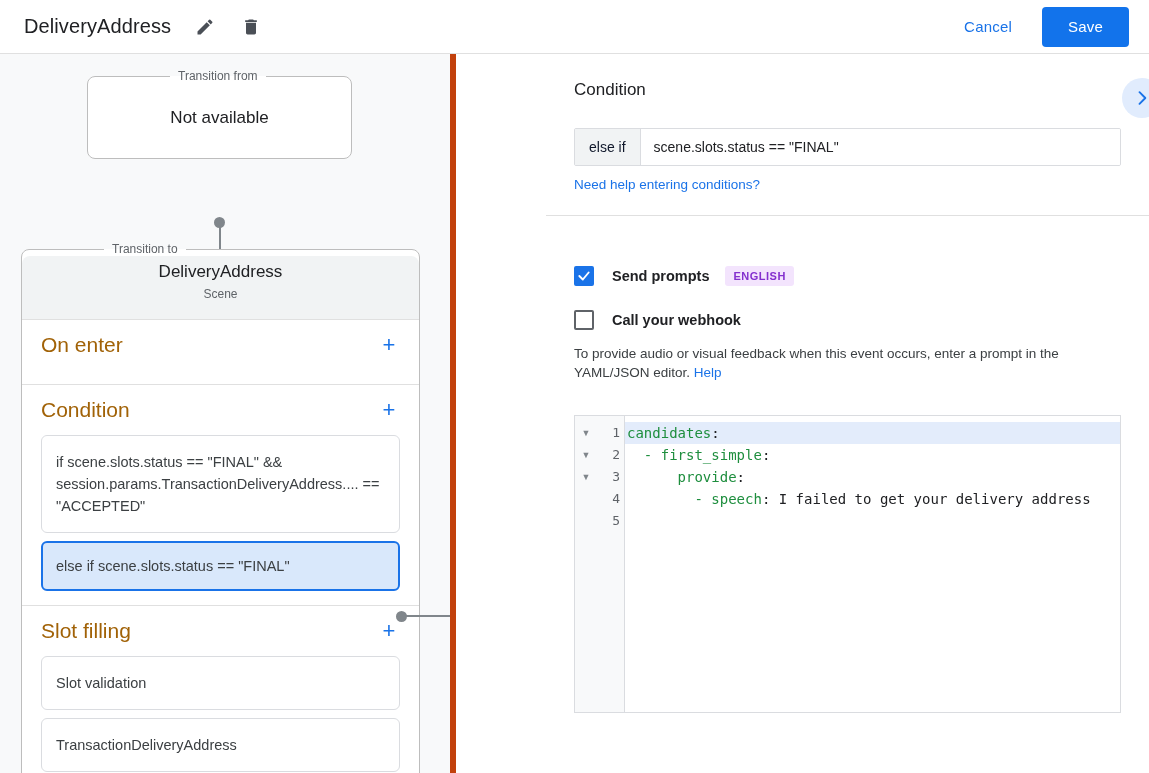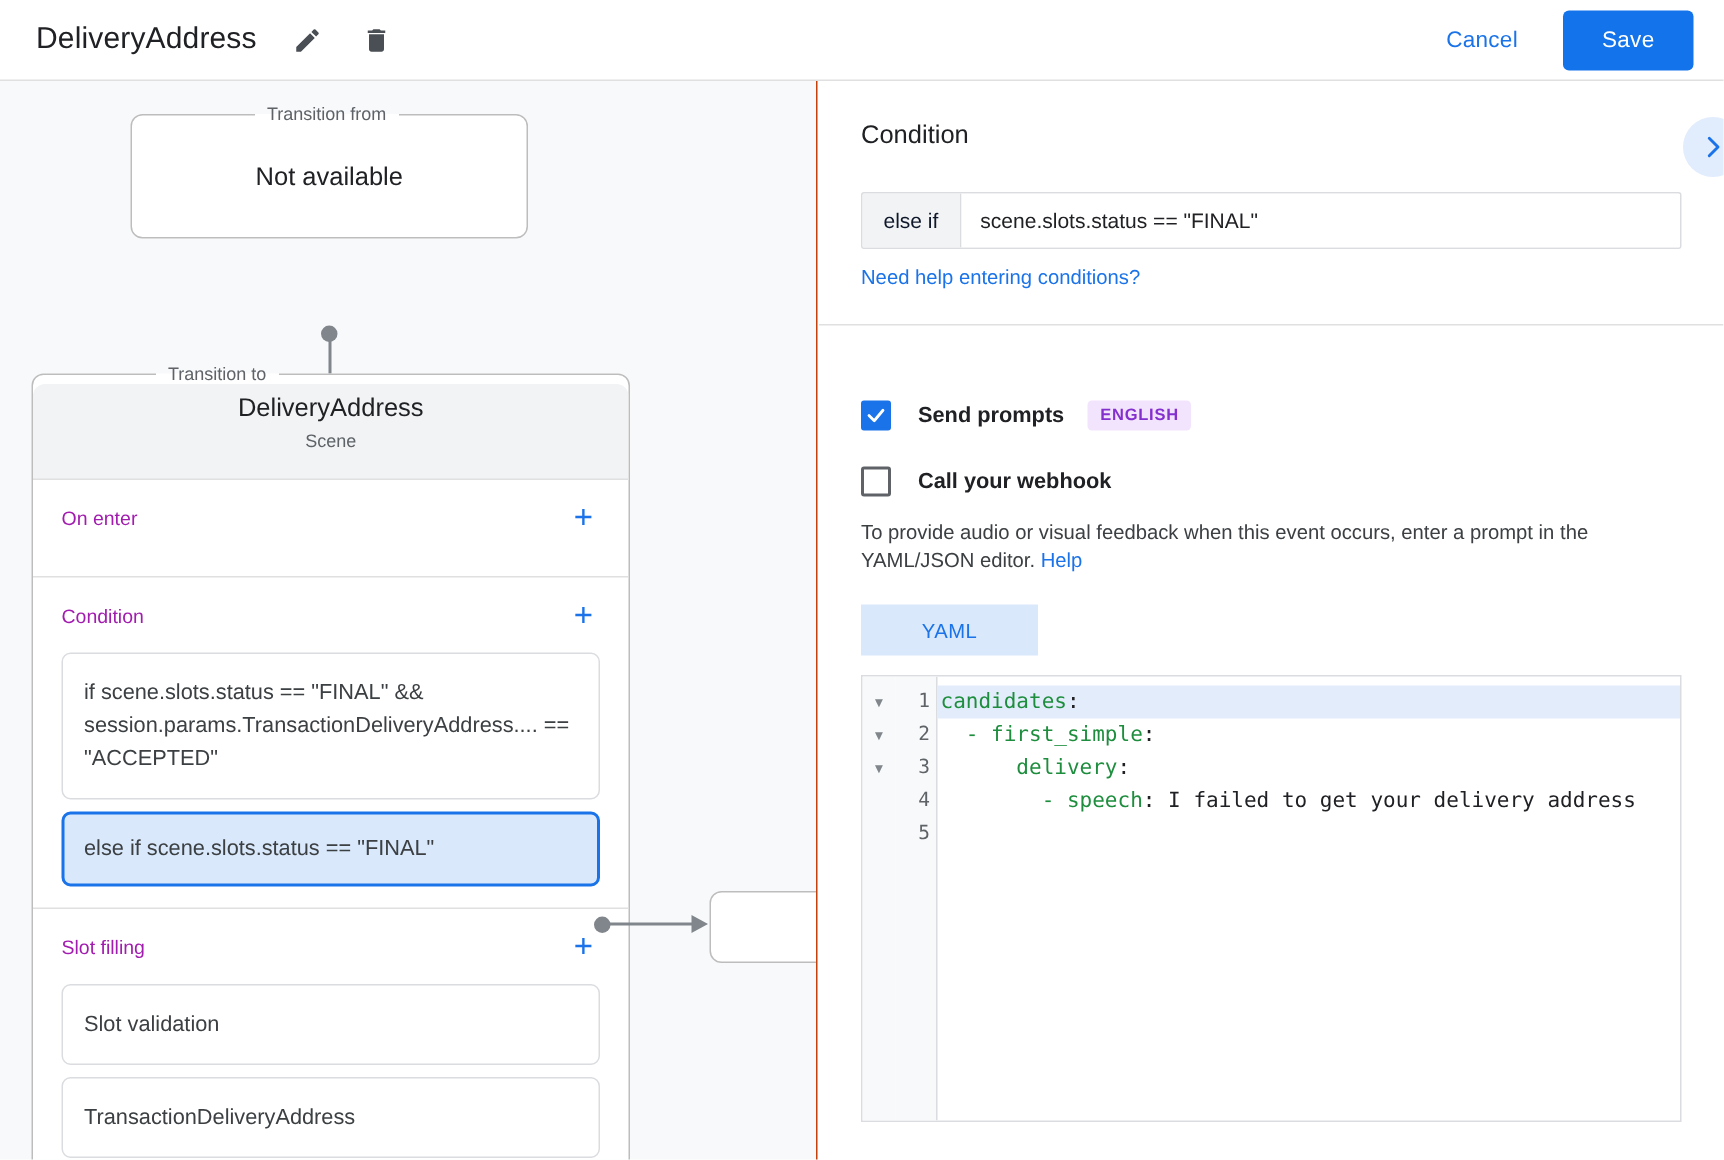--- a/index.html
+++ b/index.html
@@ -40,23 +40,23 @@
     background: #1273eb; color: #fff;
     border: none; border-radius: 4px;
     font-size: 15px; font-weight: 500; letter-spacing: .2px;
     padding: 0 26px; height: 40px; cursor: pointer;
     font-family: inherit;
   }
 
   
   .canvas {
     position: absolute; top: 54px; left: 0;
-    width: 545px; height: 719px;
+    width: 456px; height: 719px;
     background: #f8f9fa;
-    border-right: 1px solid #c2410c;
+    border-right: 6px solid #c2410c;
     overflow: hidden;
   }
 
   fieldset.node {
     position: absolute;
     border: 1px solid #bdbdbd;
     border-radius: 8px;
     background: #fff;
     padding: 0;
   }
@@ -114,21 +114,21 @@
   }
 
   .sec {
     border-bottom: 1px solid #e0e0e0;
     padding: 0 19px 14px;
   }
   .sec:last-child { border-bottom: none; }
   .sec-head {
     height: 50px; display: flex; align-items: center;
   }
-  .sec-title { font-size: 13px; color: #a21caf; flex: 1; }
+  .sec-title { font-size: 21px; color: #a16207; flex: 1; }
   .plus-btn {
     color: #1a73e8; font-size: 22px; line-height: 1;
     cursor: pointer; font-weight: 300;
     width: 22px; text-align: center; user-select: none;
   }
   .chip {
     border: 1px solid #dadce0; border-radius: 6px;
     background: #fff;
     padding: 13px 14px;
     font-size: 14.5px; color: #3c4043; line-height: 22px;
@@ -403,21 +403,20 @@
       <div class="cbox"></div>
       <div class="cb-label">Call your webhook</div>
     </div>
 
     <div class="desc">
       <span>To provide audio or visual feedback when this event occurs, enter a prompt in the YAML/JSON editor.</span>
       <a>Help</a>
     </div>
 
     <div class="tabs">
-      <div class="tab active">YAML</div>
     </div>
 
     <div class="editor">
       <div class="gutter-fold">
         <div class="fold-mark">▼</div>
         <div class="fold-mark">▼</div>
         <div class="fold-mark">▼</div>
         <div class="fold-mark"></div>
         <div class="fold-mark"></div>
       </div>
@@ -426,19 +425,19 @@
         <div class="gnum">1</div>
         <div class="gnum">2</div>
         <div class="gnum">3</div>
         <div class="gnum">4</div>
         <div class="gnum">5</div>
       </div>
 
       <div class="code">
         <div class="cline hl"><span class="ind"></span><span class="k">candidates</span><span>:</span></div>
         <div class="cline"><span class="ind">  </span><span class="k">- first_simple</span><span>:</span></div>
-        <div class="cline"><span class="ind">      </span><span class="k">delivery</span><span>:</span></div>
+        <div class="cline"><span class="ind">      </span><span class="k">provide</span><span>:</span></div>
         <div class="cline"><span class="ind">        </span><span class="k">- speech</span><span>: I failed to get your delivery address</span></div>
         <div class="cline"><span class="ind"></span><span class="k"></span><span></span></div>
       </div>
     </div>
   </div>
 </div>
 
 </body></html>

